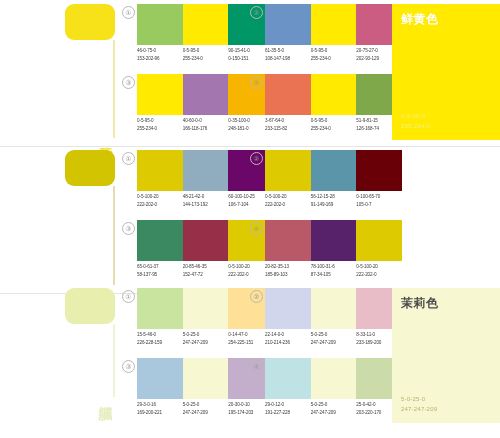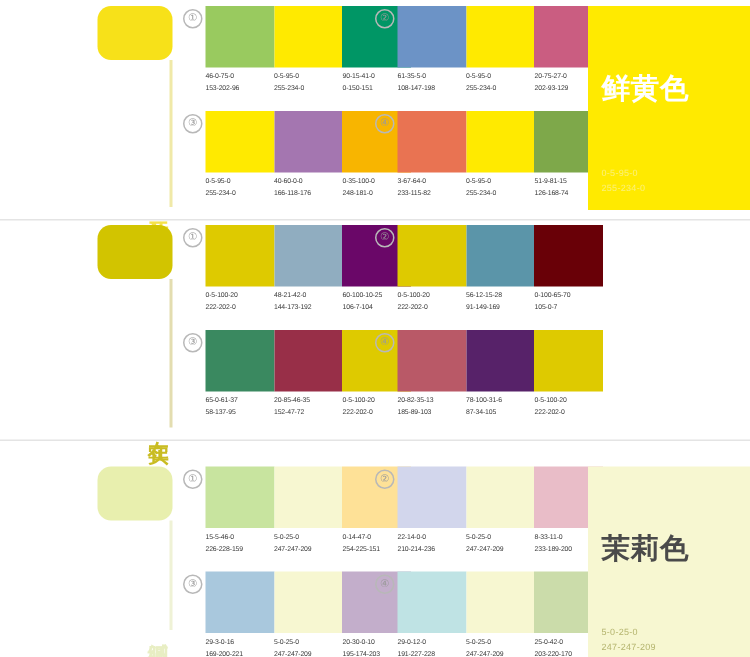--- a/index.html
+++ b/index.html
@@ -22,21 +22,21 @@
 
   
   .group {
     position: absolute;
     left: 0;
     width: 500px;
     box-sizing: border-box;
   }
   .g1 { top: 0;   height: 146px; }
   .g2 { top: 146px; height: 147px; }
-  .g3 { top: 307px; height: 121px; }
+  .g3 { top: 284px; height: 121px; }
 
   .divider {
     position: absolute;
     left: 0;
     width: 500px;
     height: 1px;
     background: #e4e4e4;
   }
 
   
@@ -127,25 +127,24 @@
 
   
   .hero {
     position: absolute;
     right: 0;
     width: 108px;
     box-sizing: border-box;
     padding: 8px 9px;
   }
   .hero-title {
-    font-size: 19px;
+    font-size: 12px;
     font-weight: bold;
     line-height: 15px;
     letter-spacing: 0.5px;
-    margin-top: 40px;
   }
   .hero-codes {
     position: absolute;
     left: 9px;
     bottom: 9px;
     font-size: 6px;
     line-height: 9.5px;
     letter-spacing: 0.2px;
   }
 </style>

